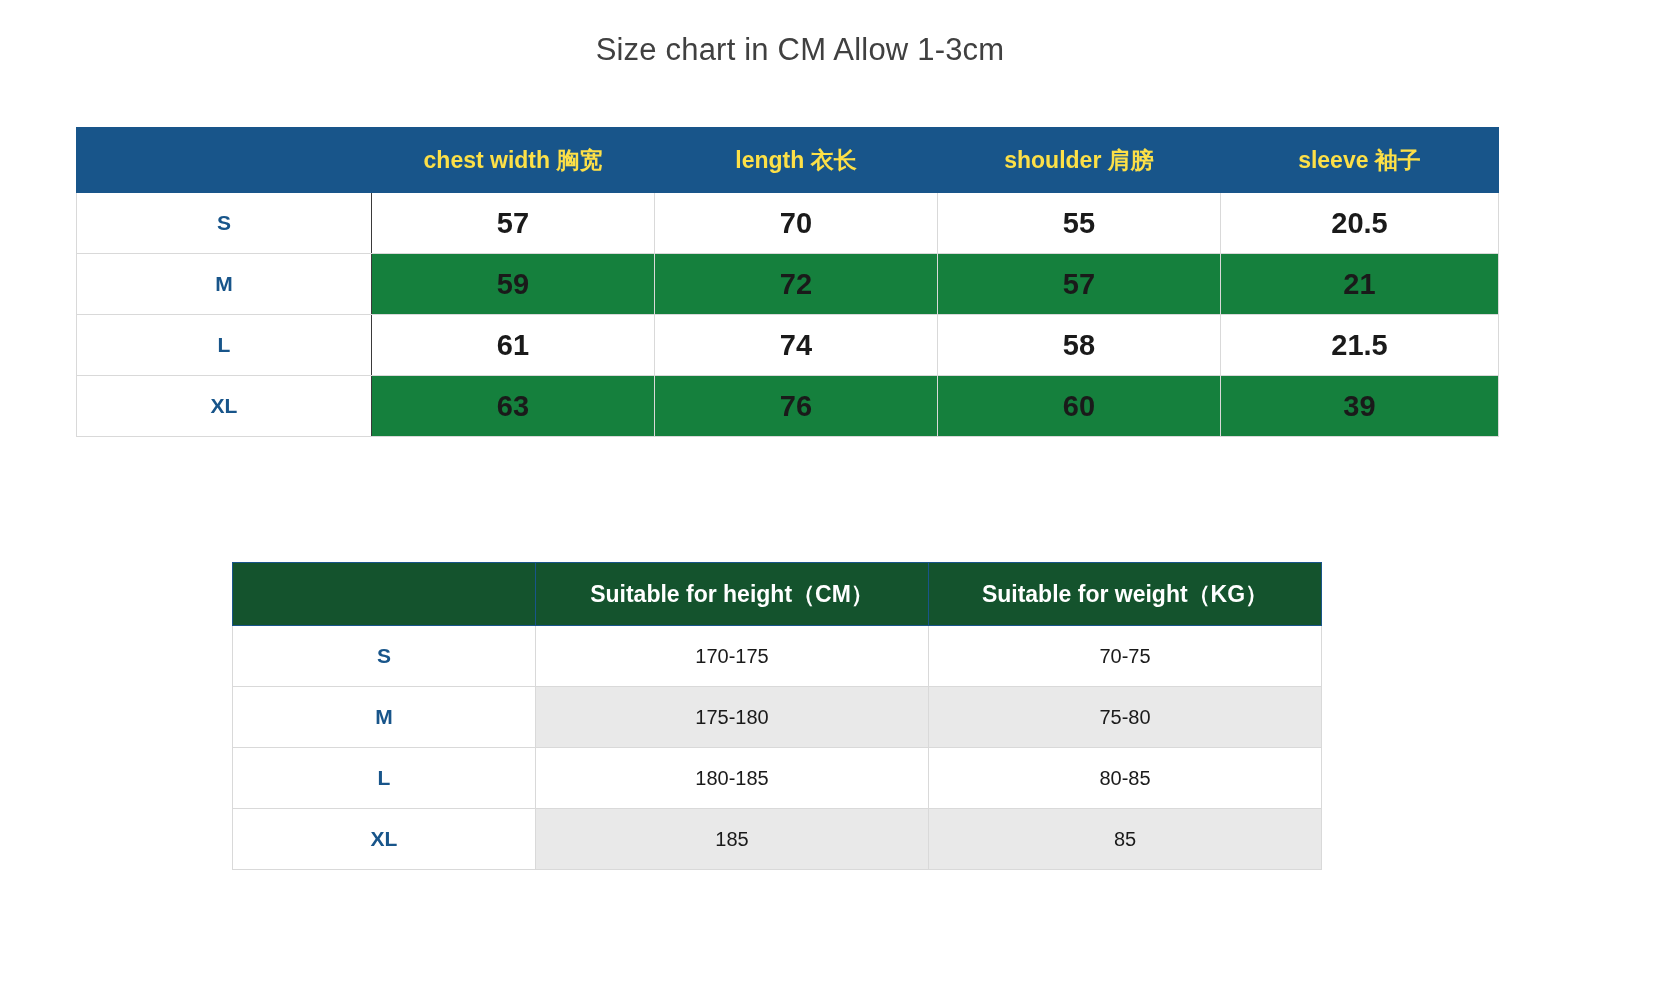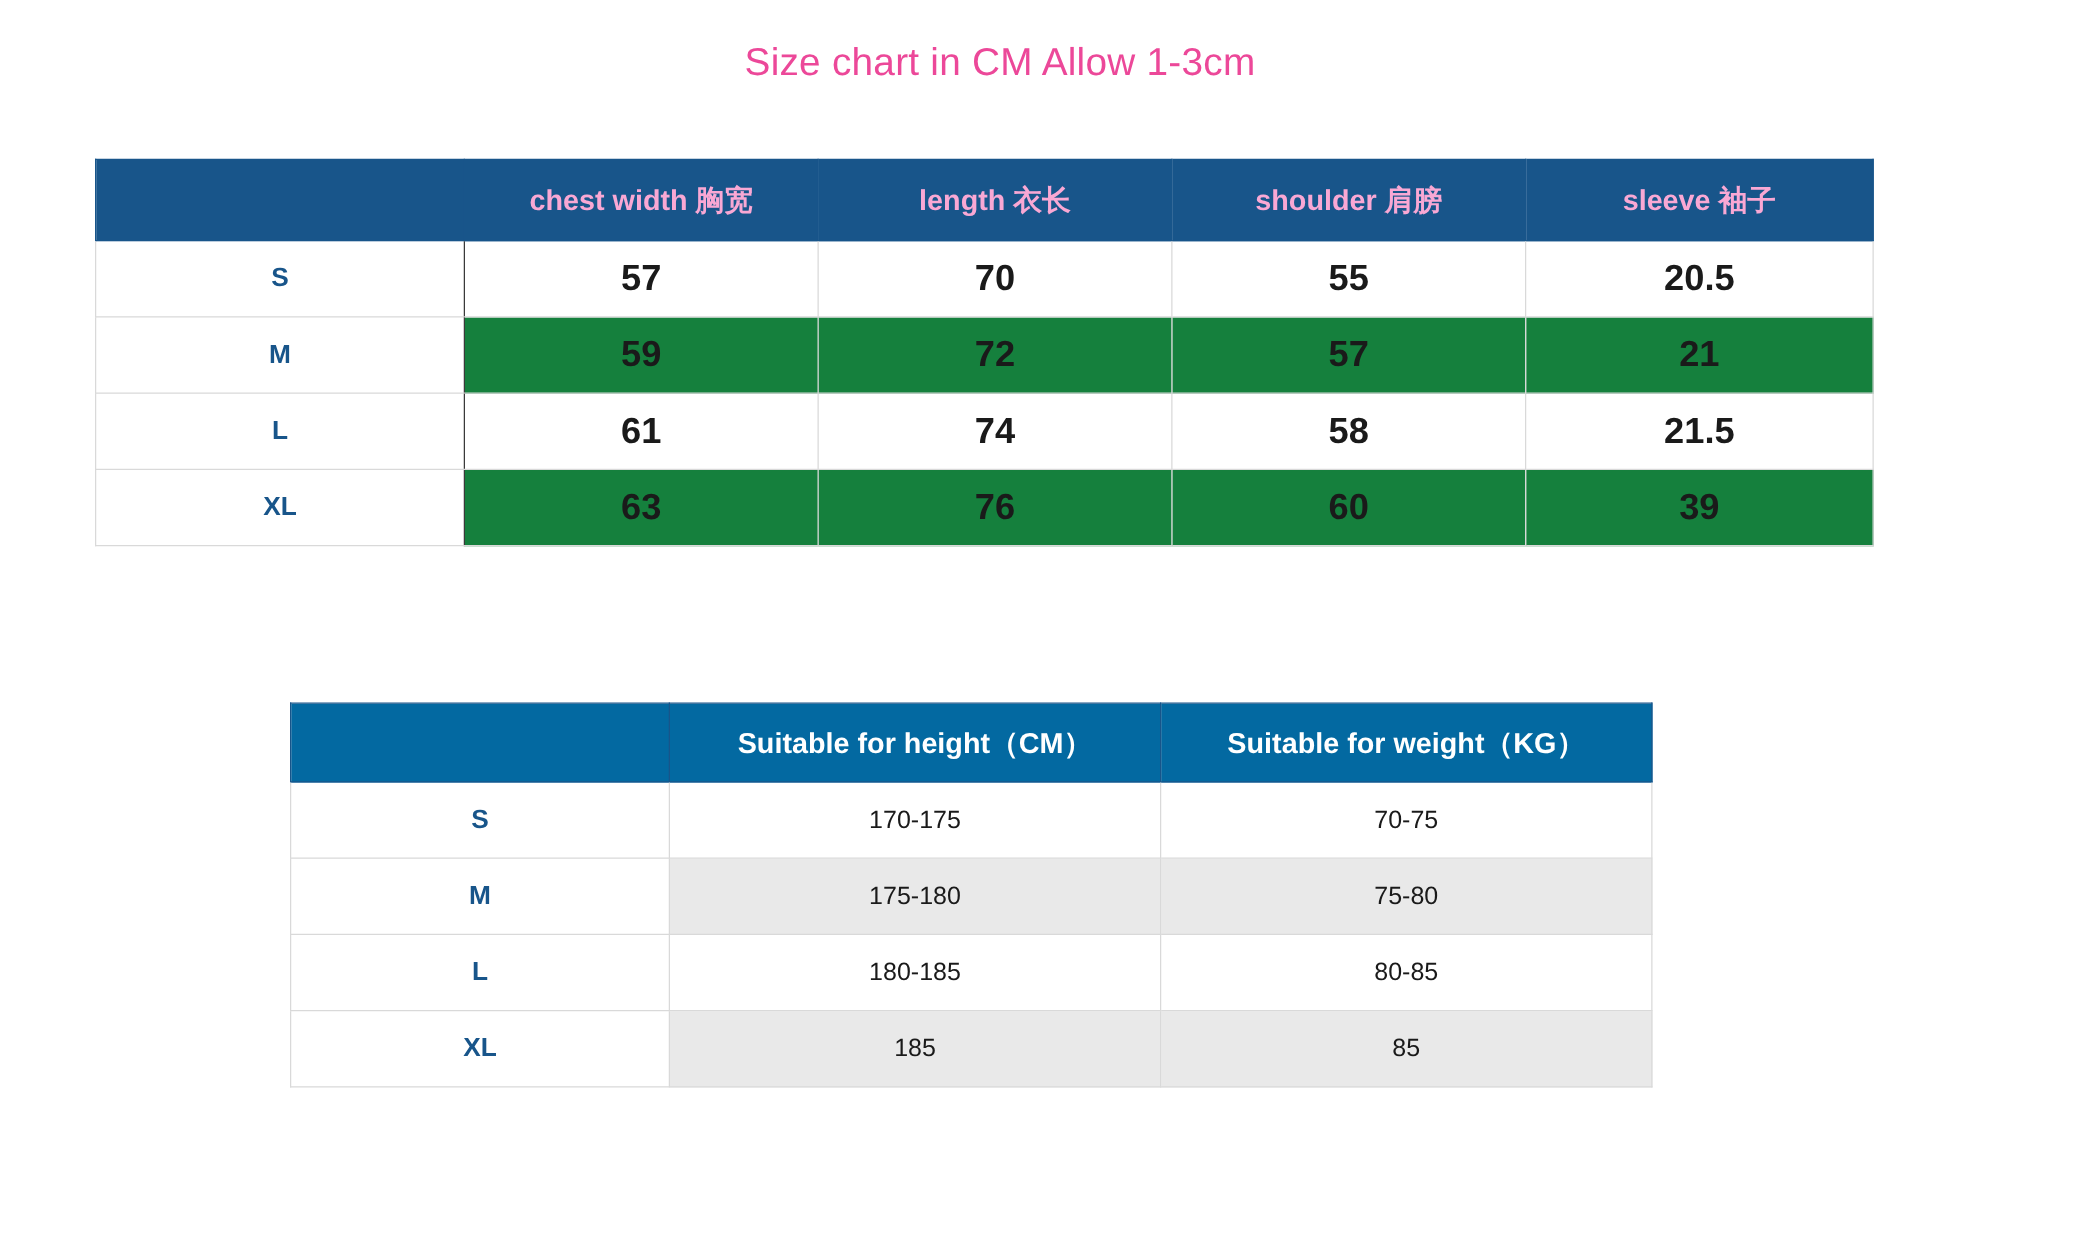--- a/index.html
+++ b/index.html
@@ -16,21 +16,21 @@
   }
   .page {
     position: relative;
     width: 1666px;
     height: 988px;
   }
   .title {
     text-align: center;
     font-size: 31px;
     font-weight: 400;
-    color: #ec4899;
+    color: #404040;
     letter-spacing: 0.2px;
   }
   .title-1 {
     margin-top: 32px;
     padding-left: 0;
     width: 1600px;
   }
 
   table {
     border-collapse: collapse;
@@ -43,21 +43,21 @@
     width: 1407px;
   }
   .tbl1 th, .tbl1 td {
     height: 58px;
     border: 1px solid #d9d9d9;
     text-align: center;
     vertical-align: middle;
   }
   .tbl1 thead th {
     background: #18558a;
-    color: #f9a8d4;
+    color: #fde047;
     font-size: 23px;
     font-weight: bold;
     border: 1px solid #18558a;
     height: 62px;
   }
   .tbl1 td {
     font-size: 29px;
     color: #1a1a1a;
     font-weight: 700;
   }
@@ -89,21 +89,21 @@
     top: 530px;
     width: 1080px;
   }
   .tbl2 th, .tbl2 td {
     height: 58px;
     border: 1px solid #d9d9d9;
     text-align: center;
     vertical-align: middle;
   }
   .tbl2 thead th {
-    background: #0369a1;
+    background: #14532d;
     color: #ffffff;
     font-size: 23px;
     font-weight: bold;
     border: 1px solid #18558a;
     height: 60px;
   }
   .tbl2 td {
     font-size: 20px;
     color: #1a1a1a;
   }

